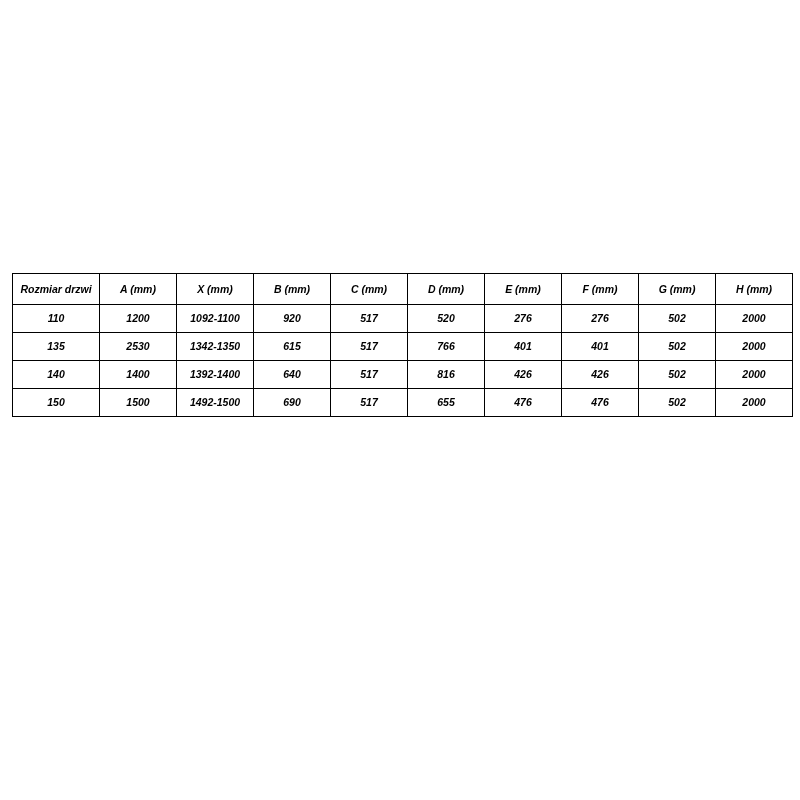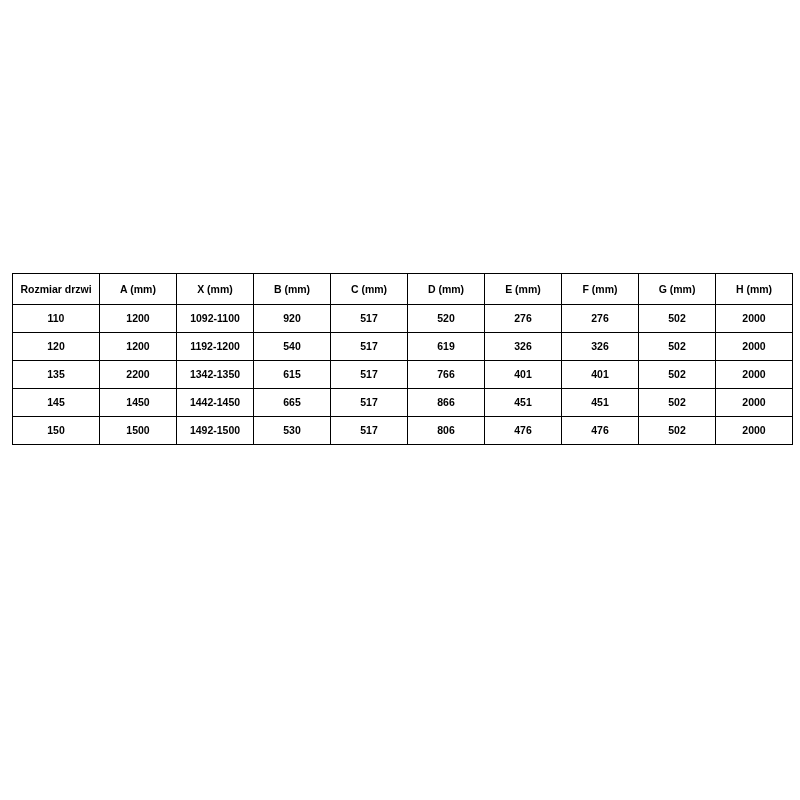--- a/index.html
+++ b/index.html
@@ -11,20 +11,21 @@
     width: 800px;
     height: 800px;
     font-family: "Liberation Sans", sans-serif;
     color: #000000;
     overflow: hidden;
   }
   .page {
     position: relative;
     width: 800px;
     height: 564px;
+    font-style: italic;
   }
   .table-wrap {
     position: absolute;
     left: 12px;
     top: 273px;
     width: 776px;
   }
   table.spec-table {
     border-collapse: collapse;
     width: 776px;
@@ -84,62 +85,50 @@
           <td class="col">1092-1100</td>
           <td class="col">920</td>
           <td class="col">517</td>
           <td class="col">520</td>
           <td class="col">276</td>
           <td class="col">276</td>
           <td class="col">502</td>
           <td class="col">2000</td>
         </tr>
         <tr>
-          <td class="first-col">120</td>
-          <td class="col">1200</td>
-          <td class="col">1192-1200</td>
-          <td class="col">540</td>
-          <td class="col">517</td>
-          <td class="col">619</td>
-          <td class="col">326</td>
-          <td class="col">326</td>
-          <td class="col">502</td>
-          <td class="col">2000</td>
-        </tr>
-        <tr>
           <td class="first-col">135</td>
-          <td class="col">2200</td>
+          <td class="col">2530</td>
           <td class="col">1342-1350</td>
           <td class="col">615</td>
           <td class="col">517</td>
           <td class="col">766</td>
           <td class="col">401</td>
           <td class="col">401</td>
           <td class="col">502</td>
           <td class="col">2000</td>
         </tr>
         <tr>
-          <td class="first-col">145</td>
-          <td class="col">1450</td>
-          <td class="col">1442-1450</td>
-          <td class="col">665</td>
+          <td class="first-col">140</td>
+          <td class="col">1400</td>
+          <td class="col">1392-1400</td>
+          <td class="col">640</td>
           <td class="col">517</td>
-          <td class="col">866</td>
-          <td class="col">451</td>
-          <td class="col">451</td>
+          <td class="col">816</td>
+          <td class="col">426</td>
+          <td class="col">426</td>
           <td class="col">502</td>
           <td class="col">2000</td>
         </tr>
         <tr>
           <td class="first-col">150</td>
           <td class="col">1500</td>
           <td class="col">1492-1500</td>
-          <td class="col">530</td>
+          <td class="col">690</td>
           <td class="col">517</td>
-          <td class="col">806</td>
+          <td class="col">655</td>
           <td class="col">476</td>
           <td class="col">476</td>
           <td class="col">502</td>
           <td class="col">2000</td>
         </tr>
       </tbody>
     </table>
   </div>
 </div>
 

